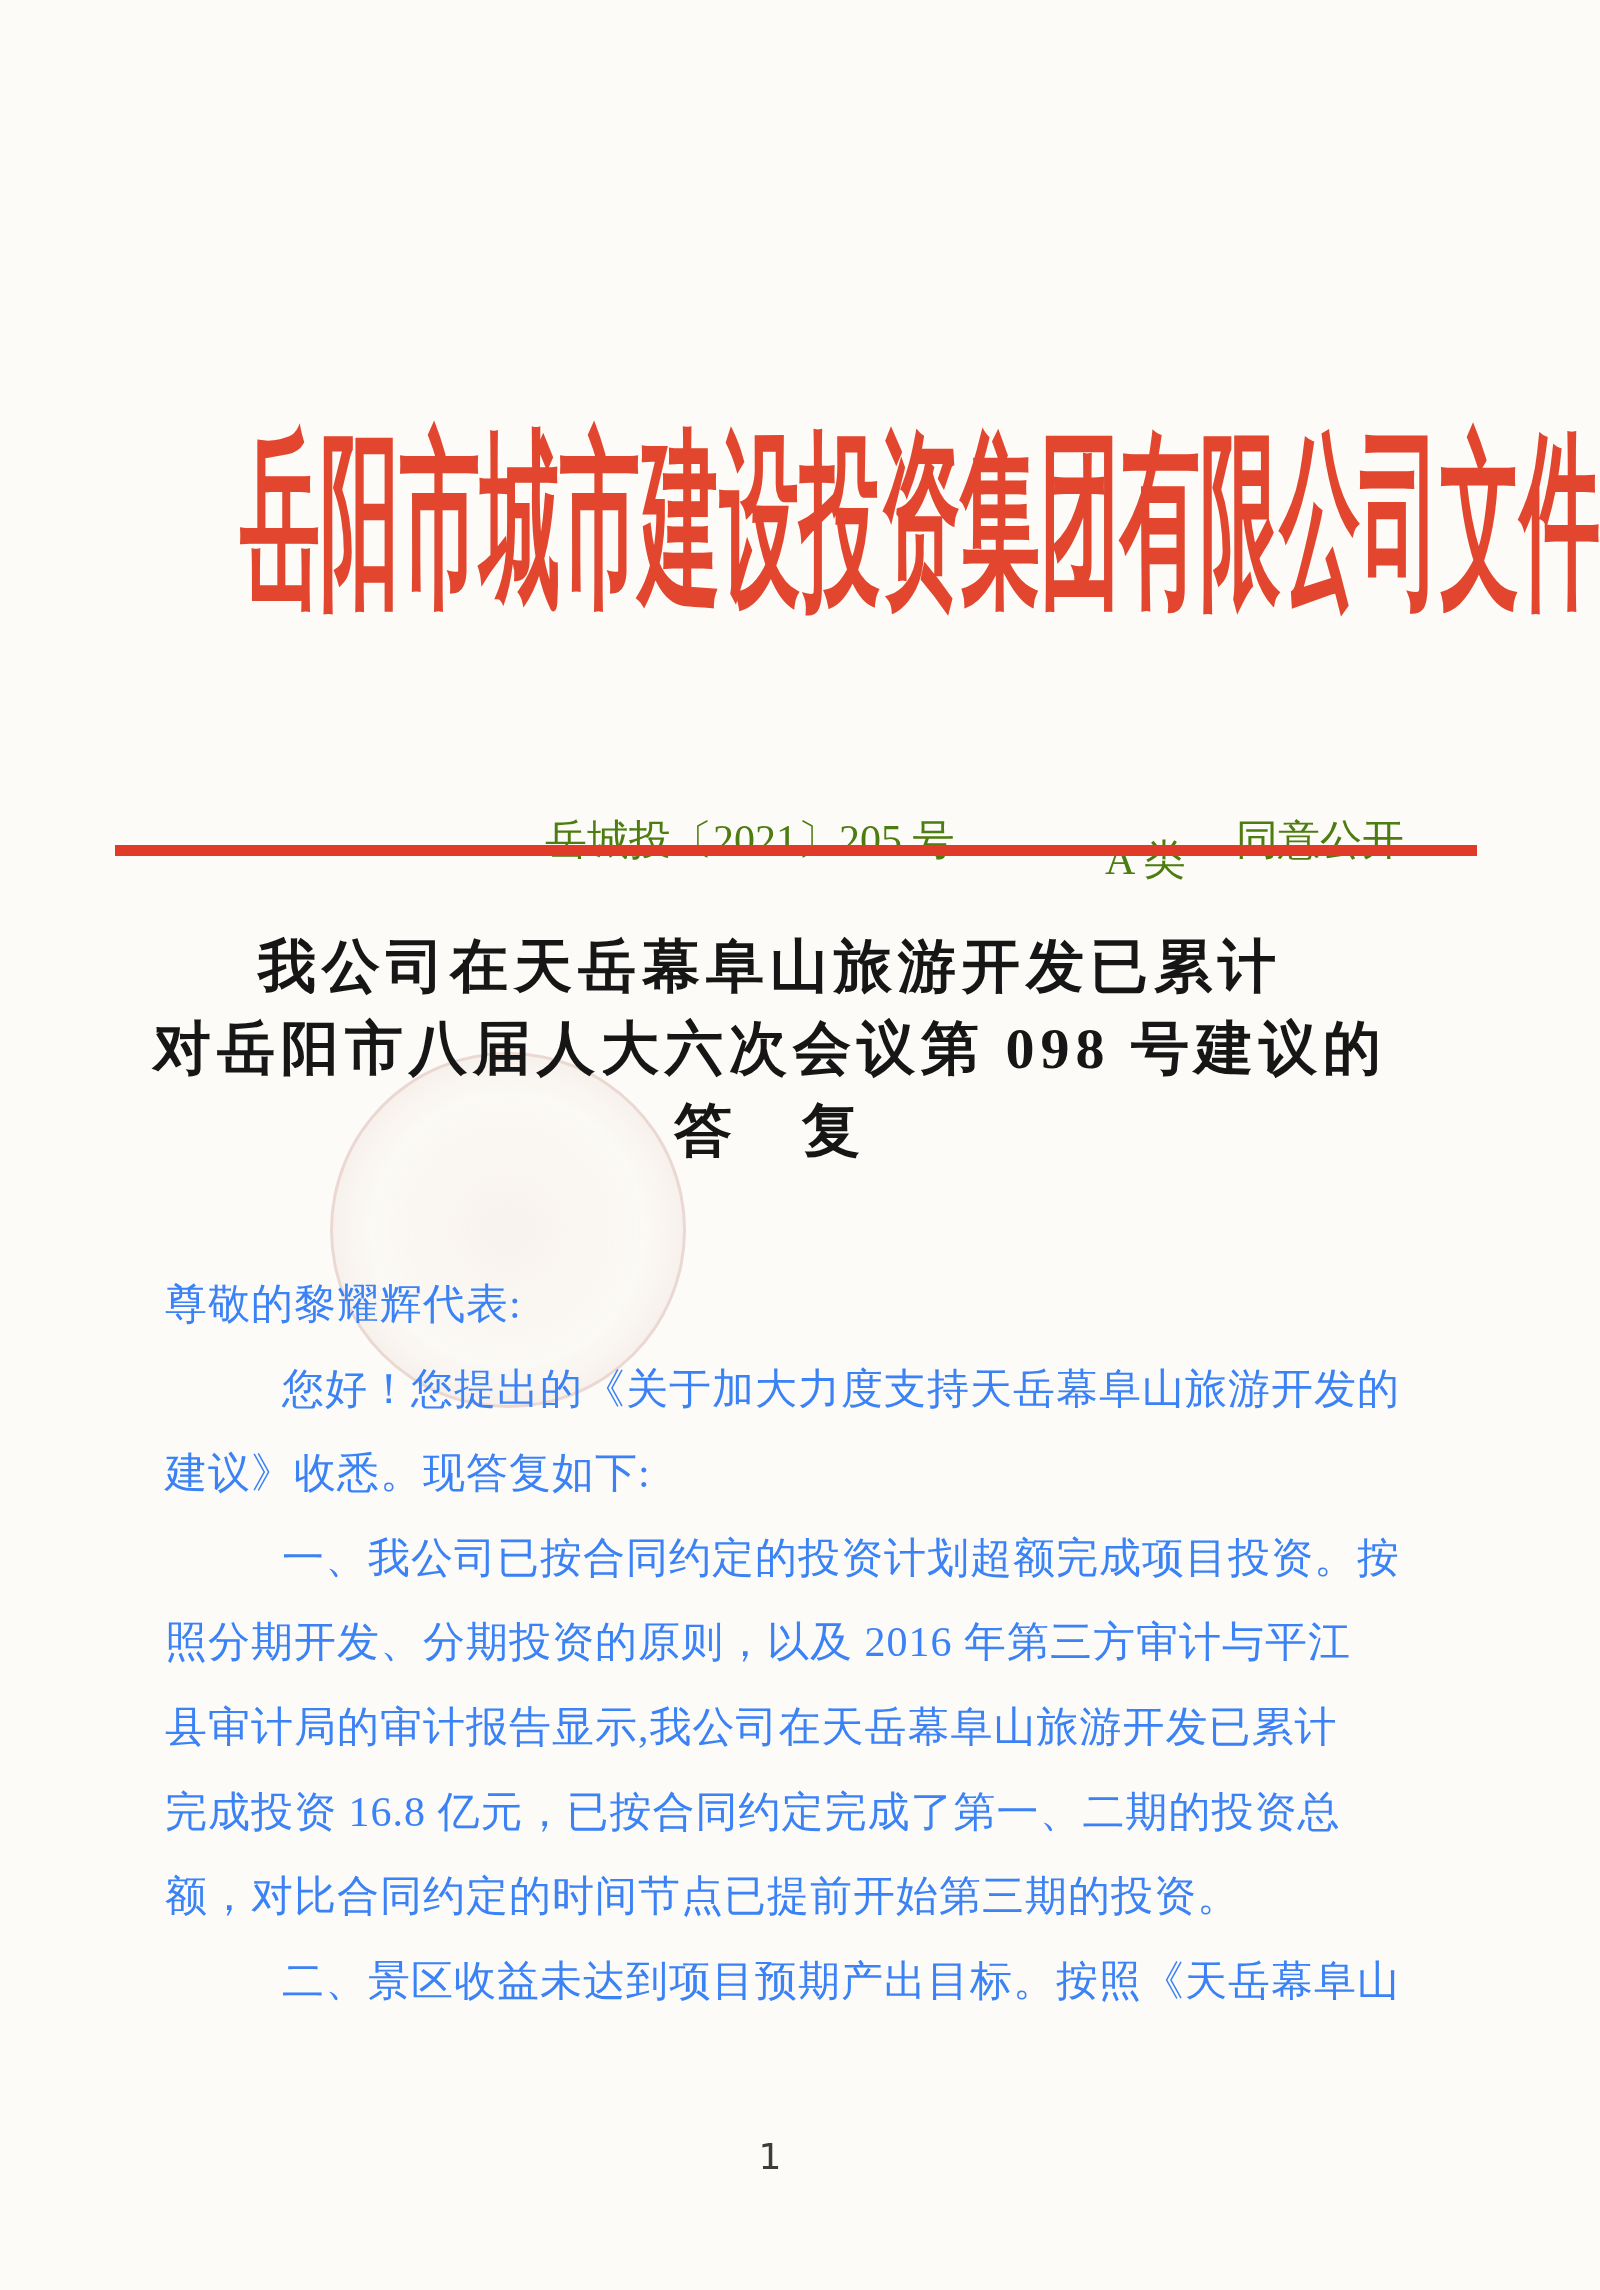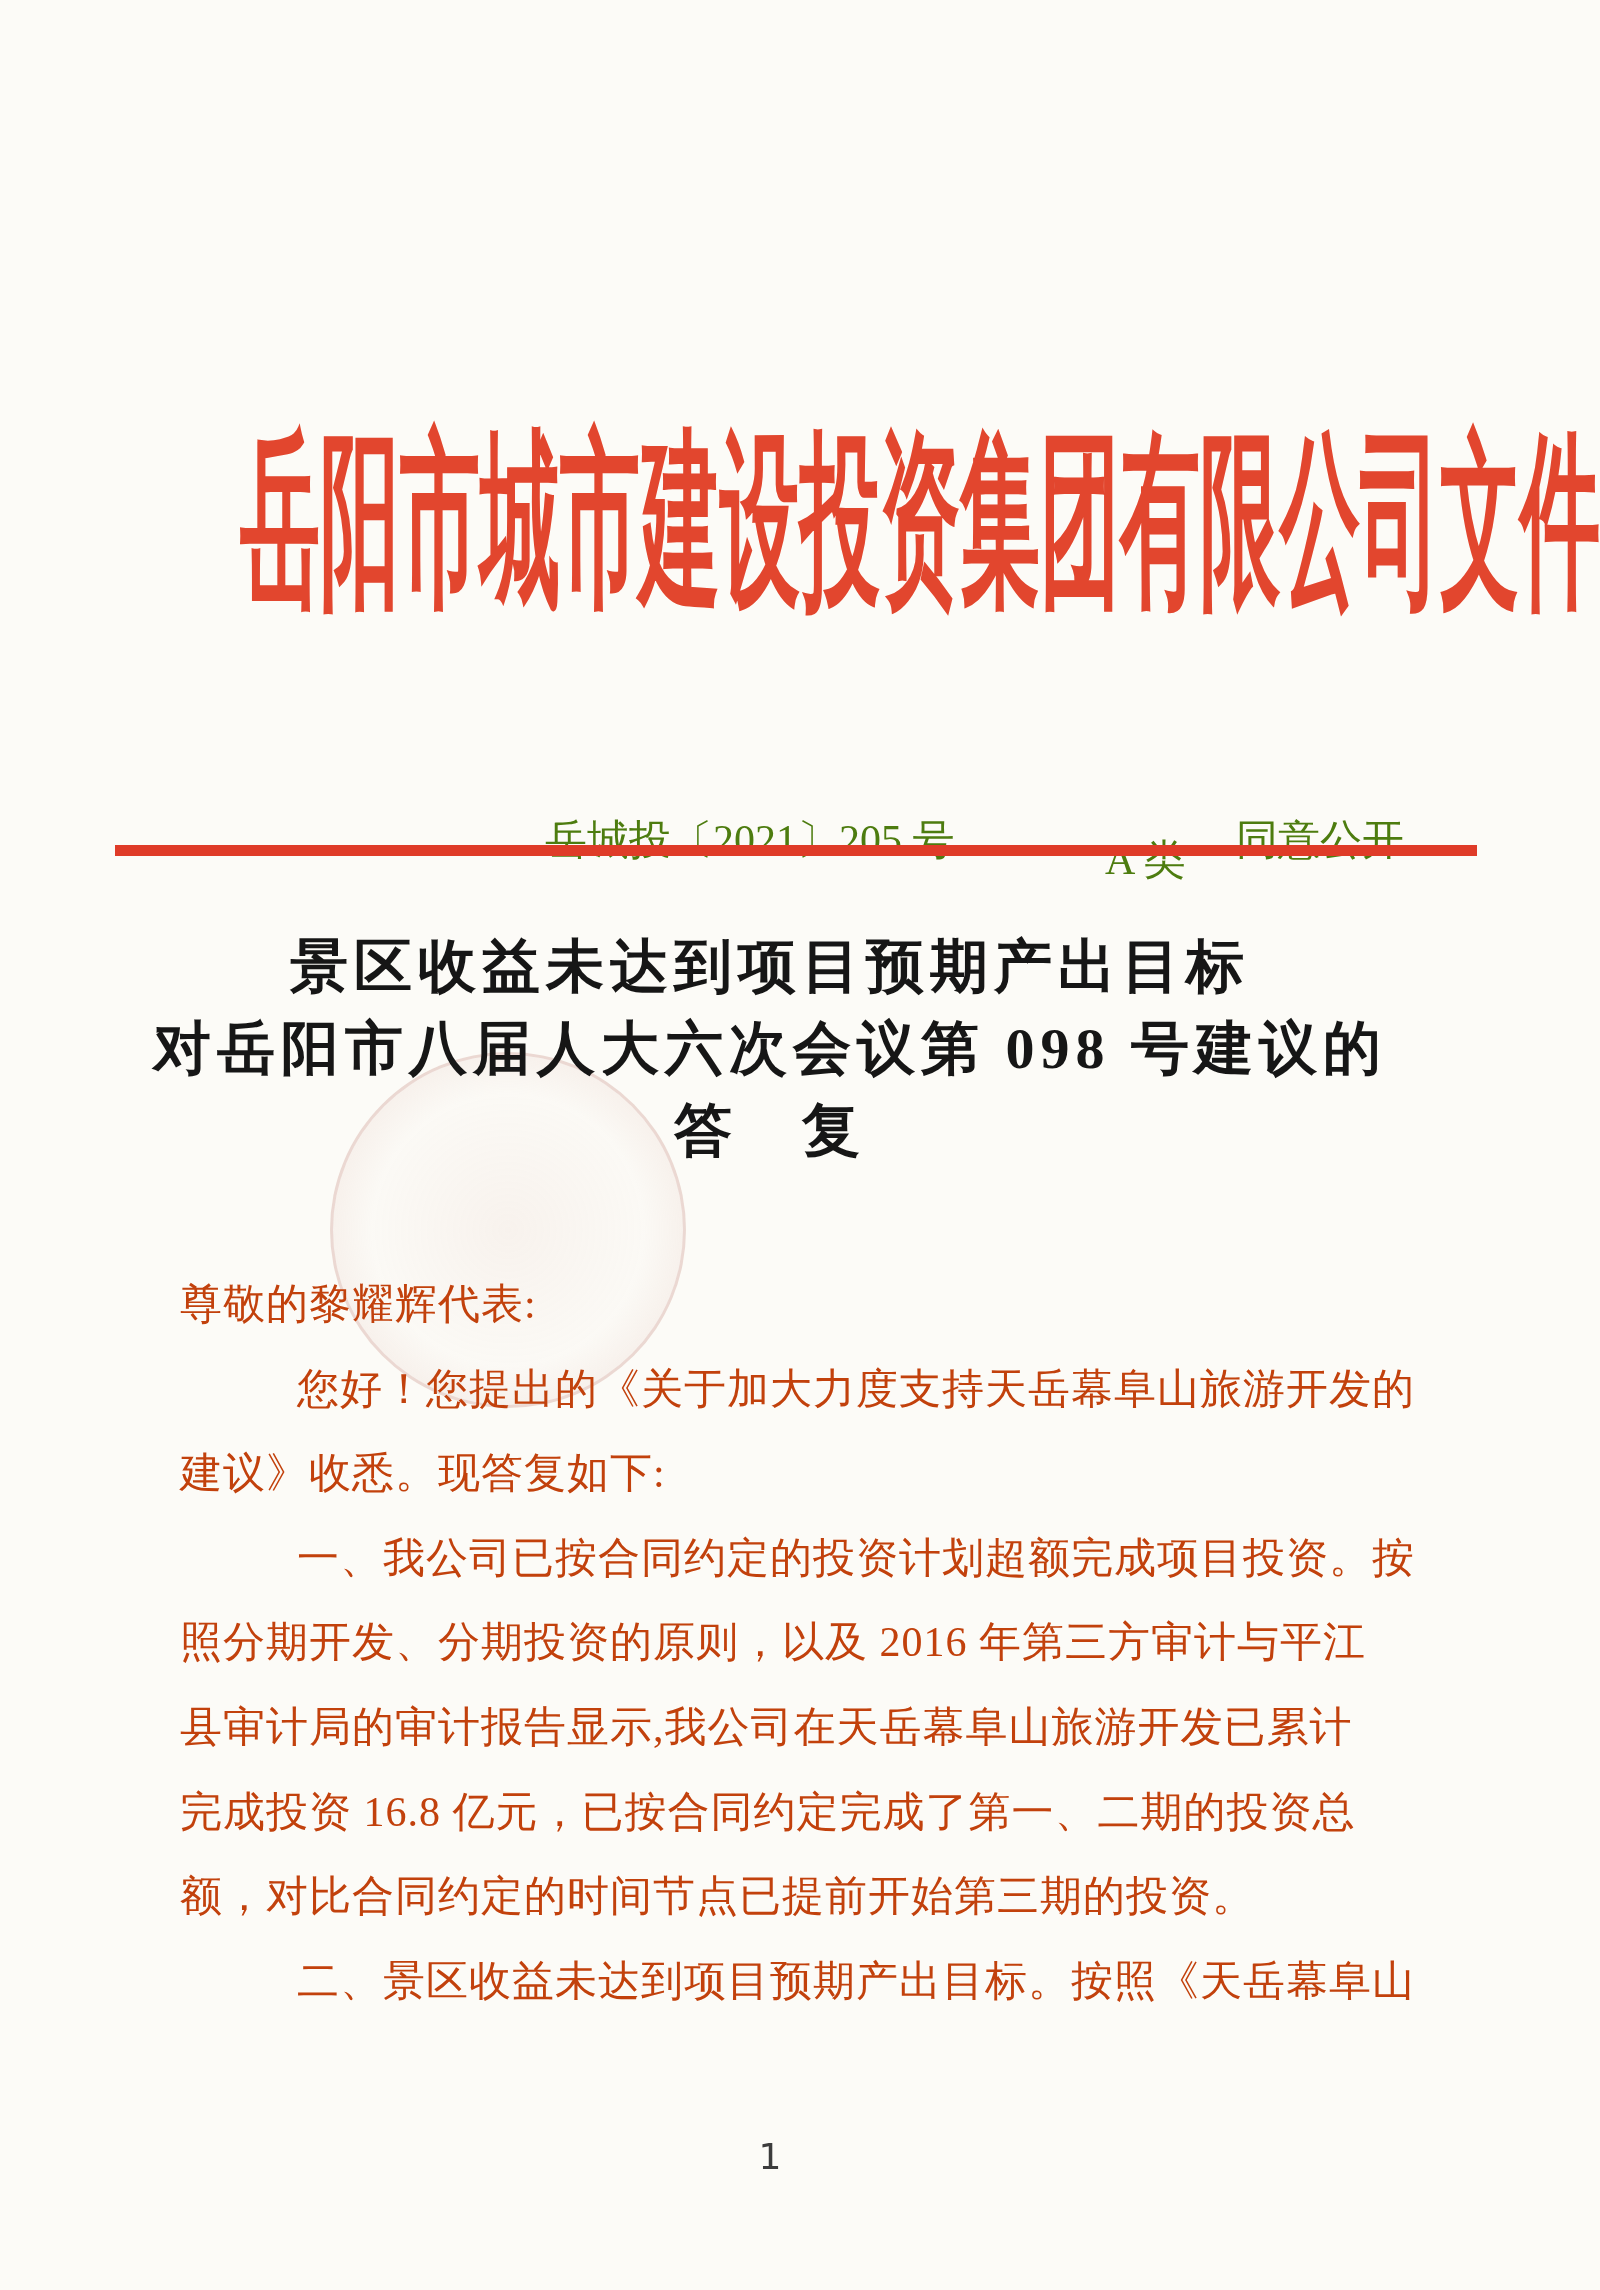--- a/index.html
+++ b/index.html
@@ -41,22 +41,22 @@
   }
   
   .seal{
     position:absolute;left:330px;top:1052px;width:350px;height:350px;
     border-radius:50%;
     border:3px solid rgba(202,150,140,0.28);
     background:radial-gradient(circle at 50% 50%, rgba(214,168,158,0.10) 0%, rgba(214,168,158,0.02) 55%, rgba(214,168,158,0.12) 72%, rgba(214,168,158,0.03) 78%);
   }
   
   .body-block{
-    position:absolute;left:180px;top:1262px;width:1235px;
-    font-size:42px;line-height:84.6px;color:#c2410c;
+    position:absolute;left:165px;top:1262px;width:1235px;
+    font-size:42px;line-height:84.6px;color:#3b82f6;
     letter-spacing:1px;
   }
   .body-line{white-space:nowrap;}
   .body-line.indent{padding-left:92px;text-align:right;}
   
   .page-number{
     position:absolute;top:2136px;left:0;width:1540px;
     text-align:center;
     font-family:"DejaVu Sans","Liberation Sans",sans-serif;
     font-size:36px;color:#3c3c3c;
@@ -75,21 +75,21 @@
     <span class="doc-number">岳城投〔2021〕205 号</span>
     <span class="classification">A 类</span>
     <span class="disclosure">同意公开</span>
   </div>
 
   <div class="red-rule" style="background: rgb(223, 59, 40);"></div>
 
   <div class="seal"></div>
 
   <div class="doc-title">
-    <div>景区收益未达到项目预期产出目标</div>
+    <div>我公司在天岳幕阜山旅游开发已累计</div>
     <div>对岳阳市八届人大六次会议第 098 号建议的</div>
     <div>答　复</div>
   </div>
 
   <div class="body-block">
     <div class="body-line">尊敬的黎耀辉代表:</div>
     <div class="body-line indent">您好！您提出的《关于加大力度支持天岳幕阜山旅游开发的</div>
     <div class="body-line">建议》收悉。现答复如下:</div>
     <div class="body-line indent">一、我公司已按合同约定的投资计划超额完成项目投资。按</div>
     <div class="body-line">照分期开发、分期投资的原则，以及 2016 年第三方审计与平江</div>

